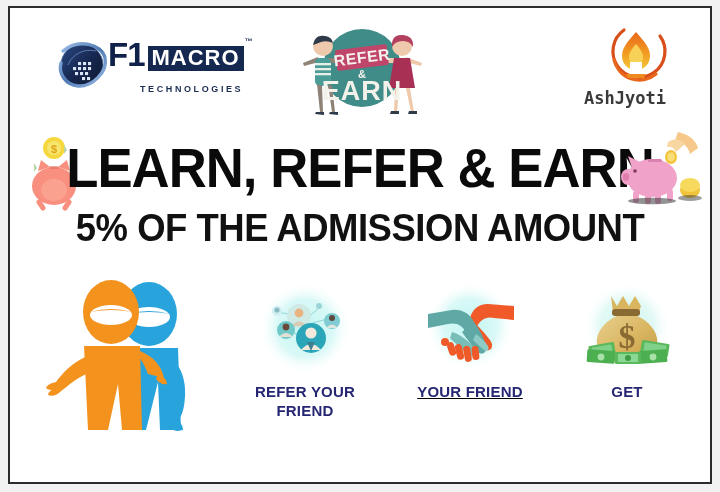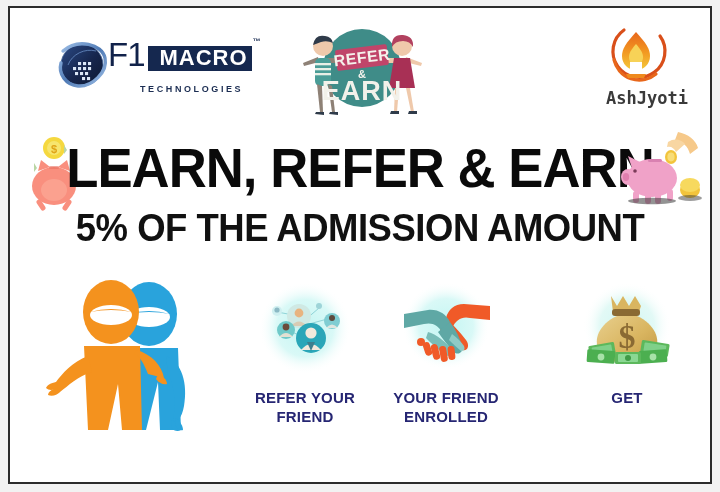--- a/index.html
+++ b/index.html
@@ -66,33 +66,33 @@
     top: 8px;
     width: 148px;
   }
   .f1-top {
     display: flex;
     align-items: flex-end;
     line-height: 1;
   }
   .f1-f1 {
     font-family: "Liberation Sans", sans-serif;
-    font-weight: normal;
+    font-weight: bold;
     font-size: 33px;
     color: #11224a;
     letter-spacing: -1px;
   }
   .f1-macro {
     margin-left: 3px;
     background: #15284f;
     color: #ffffff;
     font-weight: bold;
     font-size: 22px;
     letter-spacing: 1px;
-    padding: 1px 4px 2px 12px;
+    padding: 1px 4px 2px 4px;
     line-height: 1;
   }
   .f1-tm {
     font-size: 8px;
     color: #15284f;
     font-weight: bold;
     margin-left: 1px;
     align-self: flex-start;
   }
   .f1-tech {
@@ -114,21 +114,21 @@
     height: 96px;
   }
 
   
   .logo-ash {
     position: absolute;
     right: 22px;
     top: 2px;
     width: 104px;
     height: 92px;
-    text-align: right;
+    text-align: left;
   }
   .ash-mark {
     width: 64px;
     height: 62px;
     margin: 0 auto;
   }
   .ash-name {
     margin-top: 2px;
     font-family: "DejaVu Sans Mono", monospace;
     font-size: 17px;
@@ -207,30 +207,30 @@
     height: 166px;
   }
 
   .step {
     position: absolute;
     top: 10px;
     width: 160px;
     text-align: center;
   }
   .step-1 { left: 215px; }
-  .step-2 { left: 356px; }
+  .step-2 { left: 380px; text-decoration: underline; }
   .step-3 { left: 537px; }
 
   .step-icon {
     width: 104px;
     height: 96px;
     margin: 0 auto;
   }
   .step-label {
-    margin-top: 12px;
+    margin-top: 6px;
     font-family: "Liberation Sans", sans-serif;
     font-weight: bold;
     font-size: 15px;
     line-height: 19px;
     color: #262673;
     letter-spacing: 0.2px;
   }
 
   svg { display: block; overflow: visible; }
 </style>
@@ -494,21 +494,20 @@
                 <rect x="46" y="66" width="7" height="16" rx="3.4" transform="rotate(-10 49 74)"></rect>
                 <rect x="54" y="66" width="7" height="14" rx="3.4" transform="rotate(-6 57 73)"></rect>
               </g>
               <circle cx="27" cy="62" r="4" fill="#f05a28"></circle>
 
               <path d="M58 54 q8 6 12 12 q2 5 -3 5 q-6 -5 -12 -11 z" fill="#8fcbc6"></path>
             </svg>
           </div>
           <div class="step-label">
             <span>YOUR FRIEND</span><br>
-            <span>ENROLLED</span>
           </div>
         </div>
 
         <div class="step step-3">
           <div class="step-icon">
             <svg width="104" height="96" viewBox="0 0 104 96">
               <defs>
                 <radialGradient id="glow3" cx="50%" cy="50%" r="50%">
                   <stop offset="0%" stop-color="#cdf6f1" stop-opacity="0.95"></stop>
                   <stop offset="62%" stop-color="#d6f7f2" stop-opacity="0.7"></stop>

